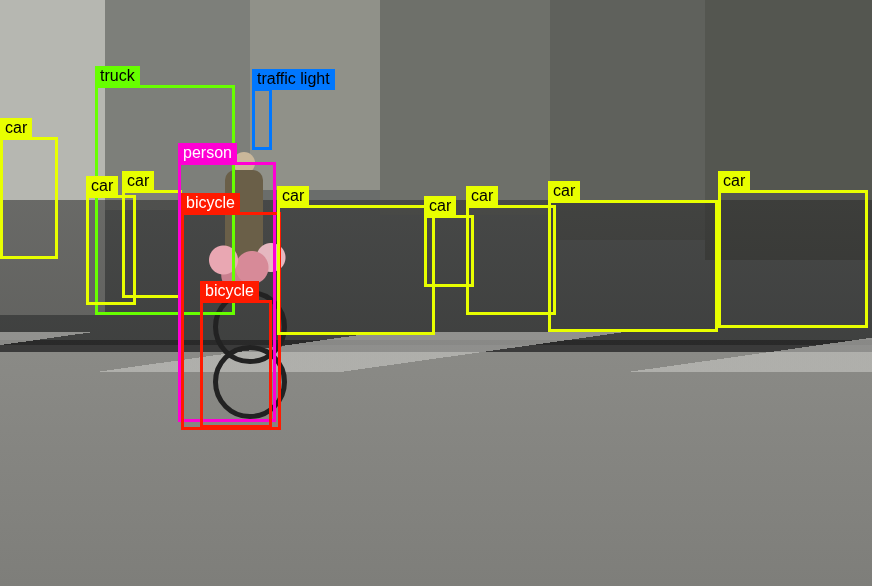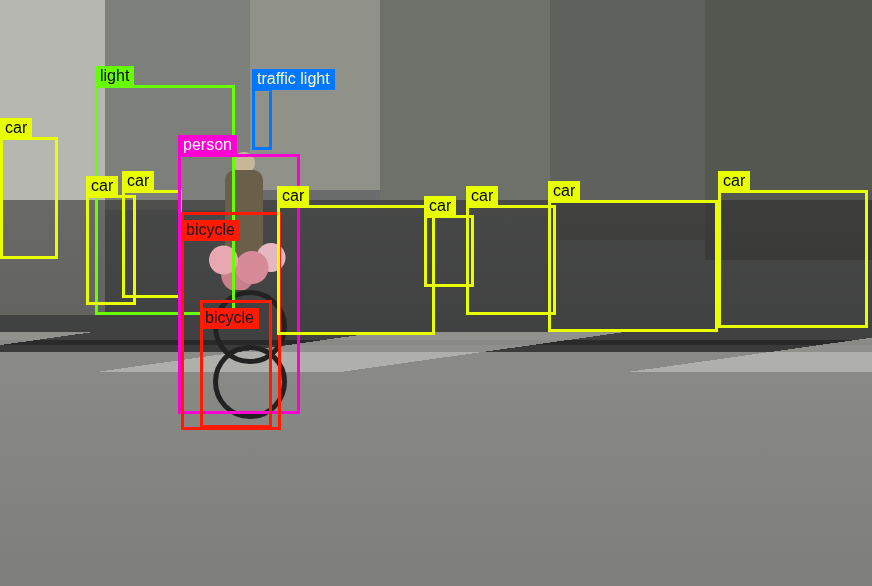--- a/index.html
+++ b/index.html
@@ -84,25 +84,25 @@
     font-weight: 500;
     color: #000;
     white-space: nowrap;
   }
   
   .c-yellow  { border-color: #e8ff00; padding-left: 44px; }
   .c-yellow  .lbl { background: #e8ff00; }
   .c-green   { border-color: #67ff00; }
   .c-green   .lbl { background: #67ff00; }
   .c-blue    { border-color: #0077ff; }
-  .c-blue    .lbl { background: #0077ff; color:#fef9c3;text-align:right; }
+  .c-blue    .lbl { background: #0077ff; color:#000000;text-align:right; }
   .c-magenta { border-color: #ff00d4; }
   .c-magenta .lbl { background: #ff00d4; color:#fff; }
   .c-red     { border-color: #ff1a00; }
-  .c-red     .lbl { background: #ff1a00; color:#0f172a;margin-top:27px; }
+  .c-red     .lbl { background: #ff1a00; color:#ffffff; }
 </style>
 </head>
 <body>
 
 <div class="scene">
 
   <div class="building-block b-left"></div>
   <div class="building-block b-mid1"></div>
   <div class="building-block b-mid2"></div>
   <div class="building-block b-mid3"></div>
@@ -118,32 +118,32 @@
     <div class="flowers"></div>
     <div class="wheel front"></div>
     <div class="wheel back"></div>
   </div>
 
   <div id="detections-layer">
       <div class="bbox c-yellow" style="left: 0px; top: 137px; width: 58px; height: 122px;">
         <div class="lbl">car</div>
       </div>
       <div class="bbox c-green" style="left: 95px; top: 85px; width: 140px; height: 230px;">
-        <div class="lbl">light</div>
+        <div class="lbl">truck</div>
       </div>
       <div class="bbox c-yellow" style="left: 122px; top: 190px; width: 60px; height: 108px;">
         <div class="lbl">car</div>
       </div>
       <div class="bbox c-yellow" style="left: 86px; top: 195px; width: 40px; height: 110px;">
         <div class="lbl">car</div>
       </div>
       <div class="bbox c-blue" style="left: 252px; top: 88px; width: 20px; height: 62px;">
         <div class="lbl">traffic light</div>
       </div>
-      <div class="bbox c-magenta" style="left: 178px; top: 154px; width: 122px; height: 260px;">
+      <div class="bbox c-magenta" style="left: 178px; top: 162px; width: 98px; height: 260px;">
         <div class="lbl">person</div>
       </div>
       <div class="bbox c-red" style="left: 181px; top: 212px; width: 100px; height: 218px;">
         <div class="lbl">bicycle</div>
       </div>
       <div class="bbox c-red" style="left: 200px; top: 300px; width: 72px; height: 128px;">
         <div class="lbl">bicycle</div>
       </div>
       <div class="bbox c-yellow" style="left: 277px; top: 205px; width: 158px; height: 130px;">
         <div class="lbl">car</div>

